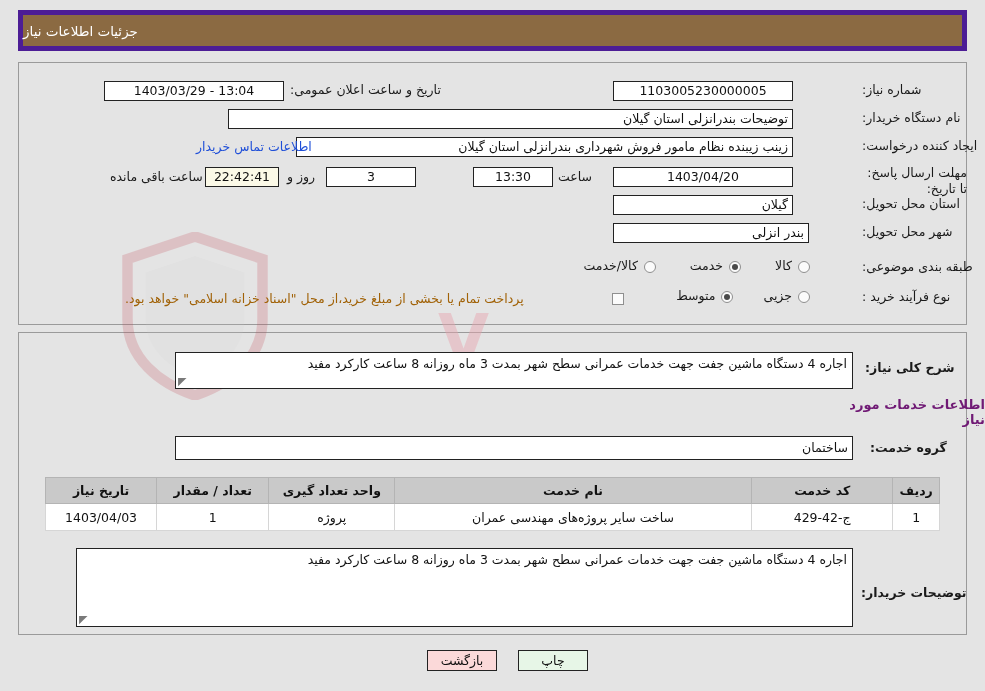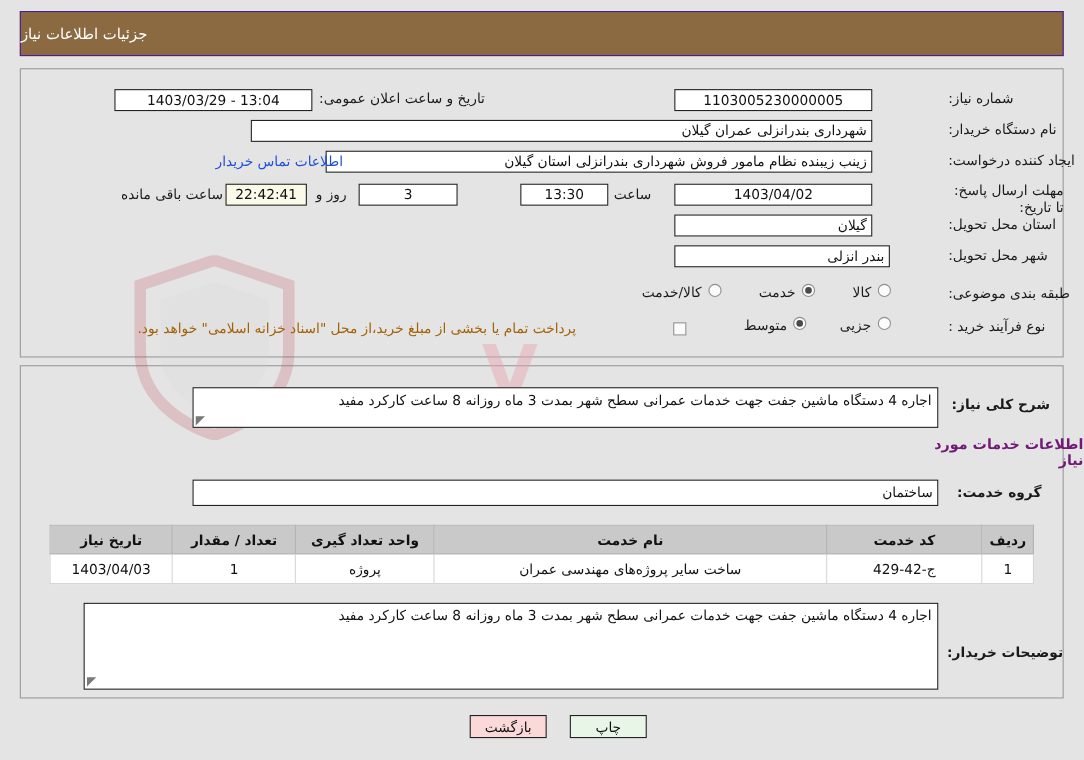--- a/index.html
+++ b/index.html
@@ -59,21 +59,21 @@
   }
 
   
   .titlebar {
     position: absolute;
     left: 18px;
     top: 10px;
     width: 949px;
     height: 41px;
     background: #8b6a42;
-    border: 1px solid #4c1d95;
+    border: 5px solid #4c1d95;
     box-sizing: border-box;
     display: flex;
     align-items: center;
     justify-content: flex-start;
     padding-right: 0;
   }
   .titlebar .t {
     color: #ffffff;
     font-size: 13.5px;
     padding-right: 14px;
@@ -147,21 +147,21 @@
     background: #4a4a4a;
   }
   .chk {
     display: inline-block;
     width: 12px; height: 12px;
     border: 1px solid #8f8f8f;
     background: #fbfbfb;
     box-sizing: border-box;
     vertical-align: middle;
   }
-  .opt { display: inline-flex; align-items: flex-start; gap: 6px; }
+  .opt { display: inline-flex; align-items: flex-end; gap: 6px; }
   .opt .otxt { font-size: 12.5px; }
 
   
   .ta {
     background: #fff;
     border: 1px solid #222;
     box-sizing: border-box;
     font-size: 12.5px;
     color: #111;
     padding: 3px 5px 0 5px;
@@ -246,30 +246,30 @@
 <div class="box ctr" style="position:absolute; left:613px; top:81px; width:180px; z-index:10;text-align:center;">1103005230000005</div>
 
 <div class="row" style="left:290px; top:82px; z-index:10;">
   <span class="lbl">تاریخ و ساعت اعلان عمومی:</span>
 </div>
 <div class="box ctr" style="position:absolute; left:104px; top:81px; width:180px; z-index:10;">13:04 - 1403/03/29</div>
 
 <div class="row" style="left:862px; top:110px; z-index:10;">
   <span class="lbl">نام دستگاه خریدار:</span>
 </div>
-<div class="box rt" style="position:absolute; left:228px; top:109px; width:565px; z-index:10;">شهرداری بندرانزلی عمران گیلان</div>
+<div class="box rt" style="position:absolute; left:228px; top:109px; width:565px; z-index:10;">توضیحات بندرانزلی استان گیلان</div>
 
 <div class="row" style="left:862px; top:138px; z-index:10;">
   <span class="lbl">ایجاد کننده درخواست:</span>
 </div>
 <div class="box rt" style="position:absolute; left:296px; top:137px; width:497px; z-index:10;">زینب زیبنده نظام مامور فروش شهرداری بندرانزلی استان گیلان</div>
 <a class="link" style="position:absolute; left:196px; top:139px; z-index:10;">اطلاعات تماس خریدار</a>
 
 <div style="position:absolute; left:862px; top:165px; width:105px; text-align:right; line-height:16px; z-index:10;" class="lbl">مهلت ارسال پاسخ: تا تاریخ:</div>
-<div class="box ctr" style="position:absolute; left:613px; top:167px; width:180px; z-index:10;">1403/04/02</div>
+<div class="box ctr" style="position:absolute; left:613px; top:167px; width:180px; z-index:10;">1403/04/20</div>
 <span class="lbl" style="position:absolute; left:558px; top:169px; z-index:10;">ساعت</span>
 <div class="box ctr" style="position:absolute; left:473px; top:167px; width:80px; z-index:10;">13:30</div>
 <div class="box ctr" style="position:absolute; left:326px; top:167px; width:90px; z-index:10;">3</div>
 <span class="lbl" style="position:absolute; left:287px; top:169px; z-index:10;">روز و</span>
 <div class="box timer" style="position:absolute; left:205px; top:167px; width:74px; z-index:10;">22:42:41</div>
 <span class="lbl" style="position:absolute; left:110px; top:169px; z-index:10;">ساعت باقی مانده</span>
 
 <div class="row" style="left:862px; top:196px; z-index:10;">
   <span class="lbl">استان محل تحویل:</span>
 </div>

